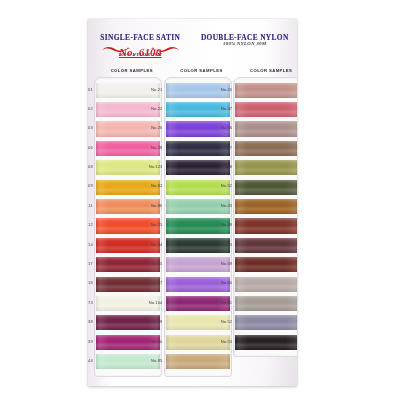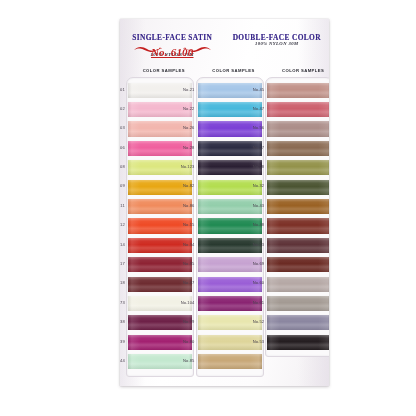--- a/index.html
+++ b/index.html
@@ -18,21 +18,20 @@
   #card {
     position: absolute;
     left: 88px;
     top: 19px;
     width: 209px;
     height: 367px;
     background: linear-gradient(105deg, #f4f1f4 0%, #faf8fa 18%, #ffffff 45%, #fdfcfd 75%, #f2eff2 100%);
     box-shadow: 0 1px 3px rgba(80,70,80,0.28), 0 0 1px rgba(120,110,120,0.35);
     box-sizing: border-box;
     overflow: hidden;
-    margin-left: 32px;
   }
 
   
   #card::after {
     content: "";
     position: absolute;
     inset: 0;
     background: linear-gradient(90deg,
         rgba(225,218,228,0.55) 0%,
         rgba(255,255,255,0.0) 12%,
@@ -207,21 +206,21 @@
         <span class="head-no">No. 6100</span>
         <svg class="swoosh right" viewBox="0 0 28 8">
           <path d="M28 5 C24 0.5, 19 1.5, 15 4 C12 6, 8 6.5, 3 3.5 C6 6, 9 7.5, 12.5 6.8 C16 6, 19 3.8, 22 3.6 C24.4 3.4, 26.4 4.2, 28 5 Z" fill="#c41f1f"></path>
           <path d="M3 3 C1.4 2.4, 0.4 2.8, 0 3.8 C1 3.3, 2 3.4, 3 4 Z" fill="#c41f1f"></path>
         </svg>
       </div>
       <div class="head-sub">100% NYLON  30M</div>
     </div>
 
     <div class="head-block">
-      <div class="head-title">DOUBLE-FACE COLOR</div>
+      <div class="head-title">DOUBLE-FACE NYLON</div>
       <div class="head-sub">100% NYLON  30M</div>
     </div>
 
   </div>
 
   <div id="columns">
       <div class="column">
         <div class="col-head">COLOR SAMPLES</div>
         <div class="strip">
           <div class="swatch-row">

